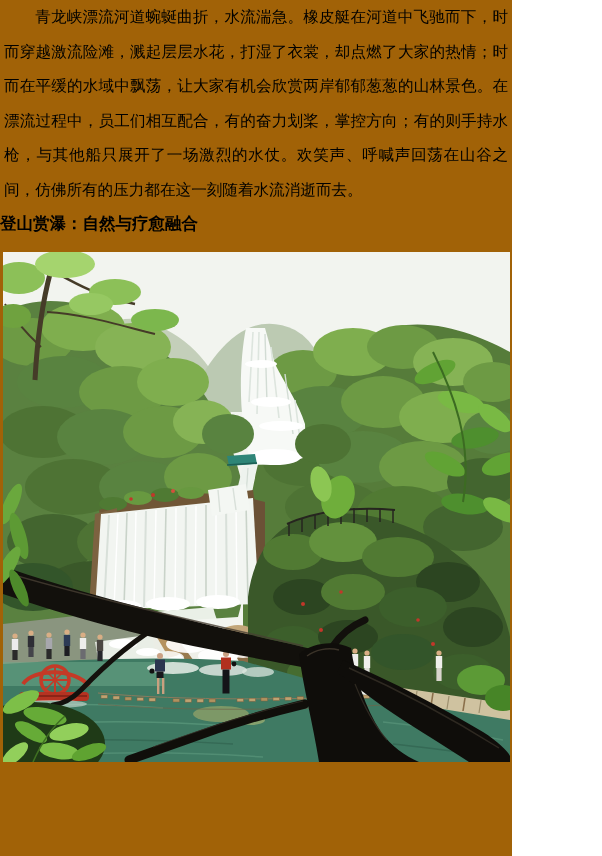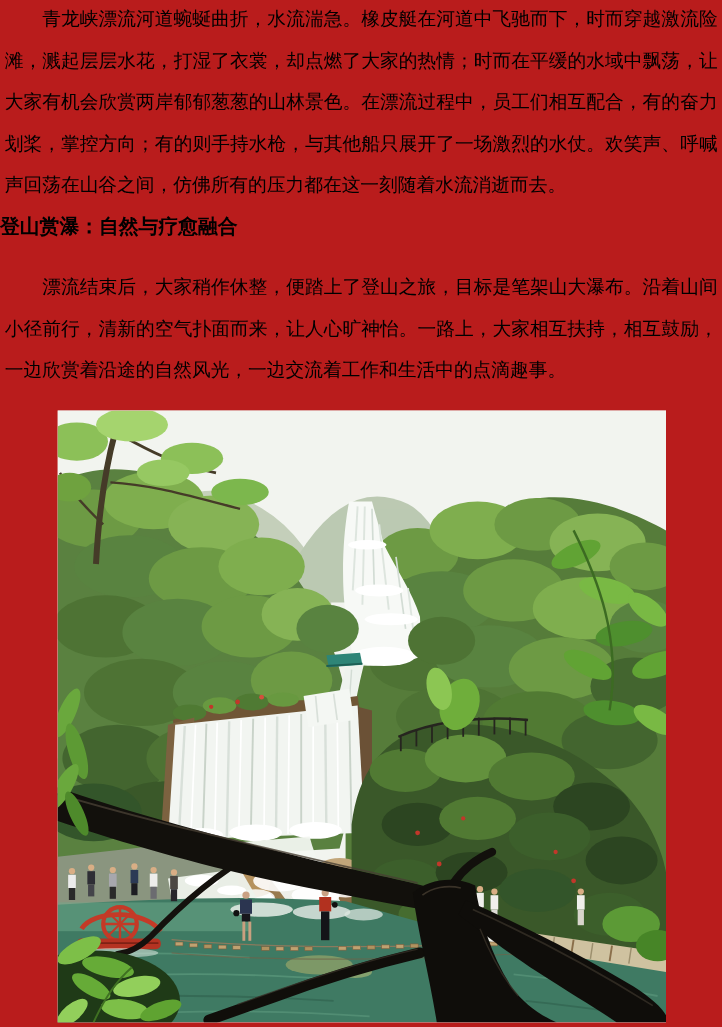--- a/index.html
+++ b/index.html
@@ -1,20 +1,20 @@
 <!DOCTYPE html>
 <html><head>
 <meta charset="utf-8">
 <style>
   html,body{margin:0;padding:0;}
   body{
     width:602px;height:856px;background:#ffffff;overflow:hidden;
     font-family:"Liberation Serif","DejaVu Serif",serif;
   }
-  .page{width:602px;height:856px;background:#b91c1c;}
+  .page{width:512px;height:856px;background:#a16207;}
   .para{
     margin:0 4px;color:#000;
     font-size:15.6px;line-height:34.6px;
     text-align:justify;text-indent:2em;
     font-family:"Liberation Serif","DejaVu Serif",serif;
   }
   .para.second{margin-top:21px;}
   .heading{
     margin:3px 0 0 0;color:#000;text-align:left;
     font-size:16.5px;line-height:26px;font-weight:bold;
@@ -28,21 +28,20 @@
 </style>
 </head>
 <body>
 
 <div class="page">
 
   <p class="para">青龙峡漂流河道蜿蜒曲折，水流湍急。橡皮艇在河道中飞驰而下，时而穿越激流险滩，溅起层层水花，打湿了衣裳，却点燃了大家的热情；时而在平缓的水域中飘荡，让大家有机会欣赏两岸郁郁葱葱的山林景色。在漂流过程中，员工们相互配合，有的奋力划桨，掌控方向；有的则手持水枪，与其他船只展开了一场激烈的水仗。欢笑声、呼喊声回荡在山谷之间，仿佛所有的压力都在这一刻随着水流消逝而去。</p>
 
   <h2 class="heading">登山赏瀑：自然与疗愈融合</h2>
 
-  <p class="para second">漂流结束后，大家稍作休整，便踏上了登山之旅，目标是笔架山大瀑布。沿着山间小径前行，清新的空气扑面而来，让人心旷神怡。一路上，大家相互扶持，相互鼓励，一边欣赏着沿途的自然风光，一边交流着工作和生活中的点滴趣事。</p>
 
   <figure class="photo">
     <svg viewBox="0 0 507 510" xmlns="http://www.w3.org/2000/svg">
 
       <g>
         <rect x="0" y="0" width="507" height="290" fill="#f2f4ef"></rect>
       </g>
 
       <g opacity="0.8">
         <path d="M40,160 Q90,45 150,72 Q205,92 228,160 L228,210 L40,210 Z" fill="#b9c7ad"></path>

